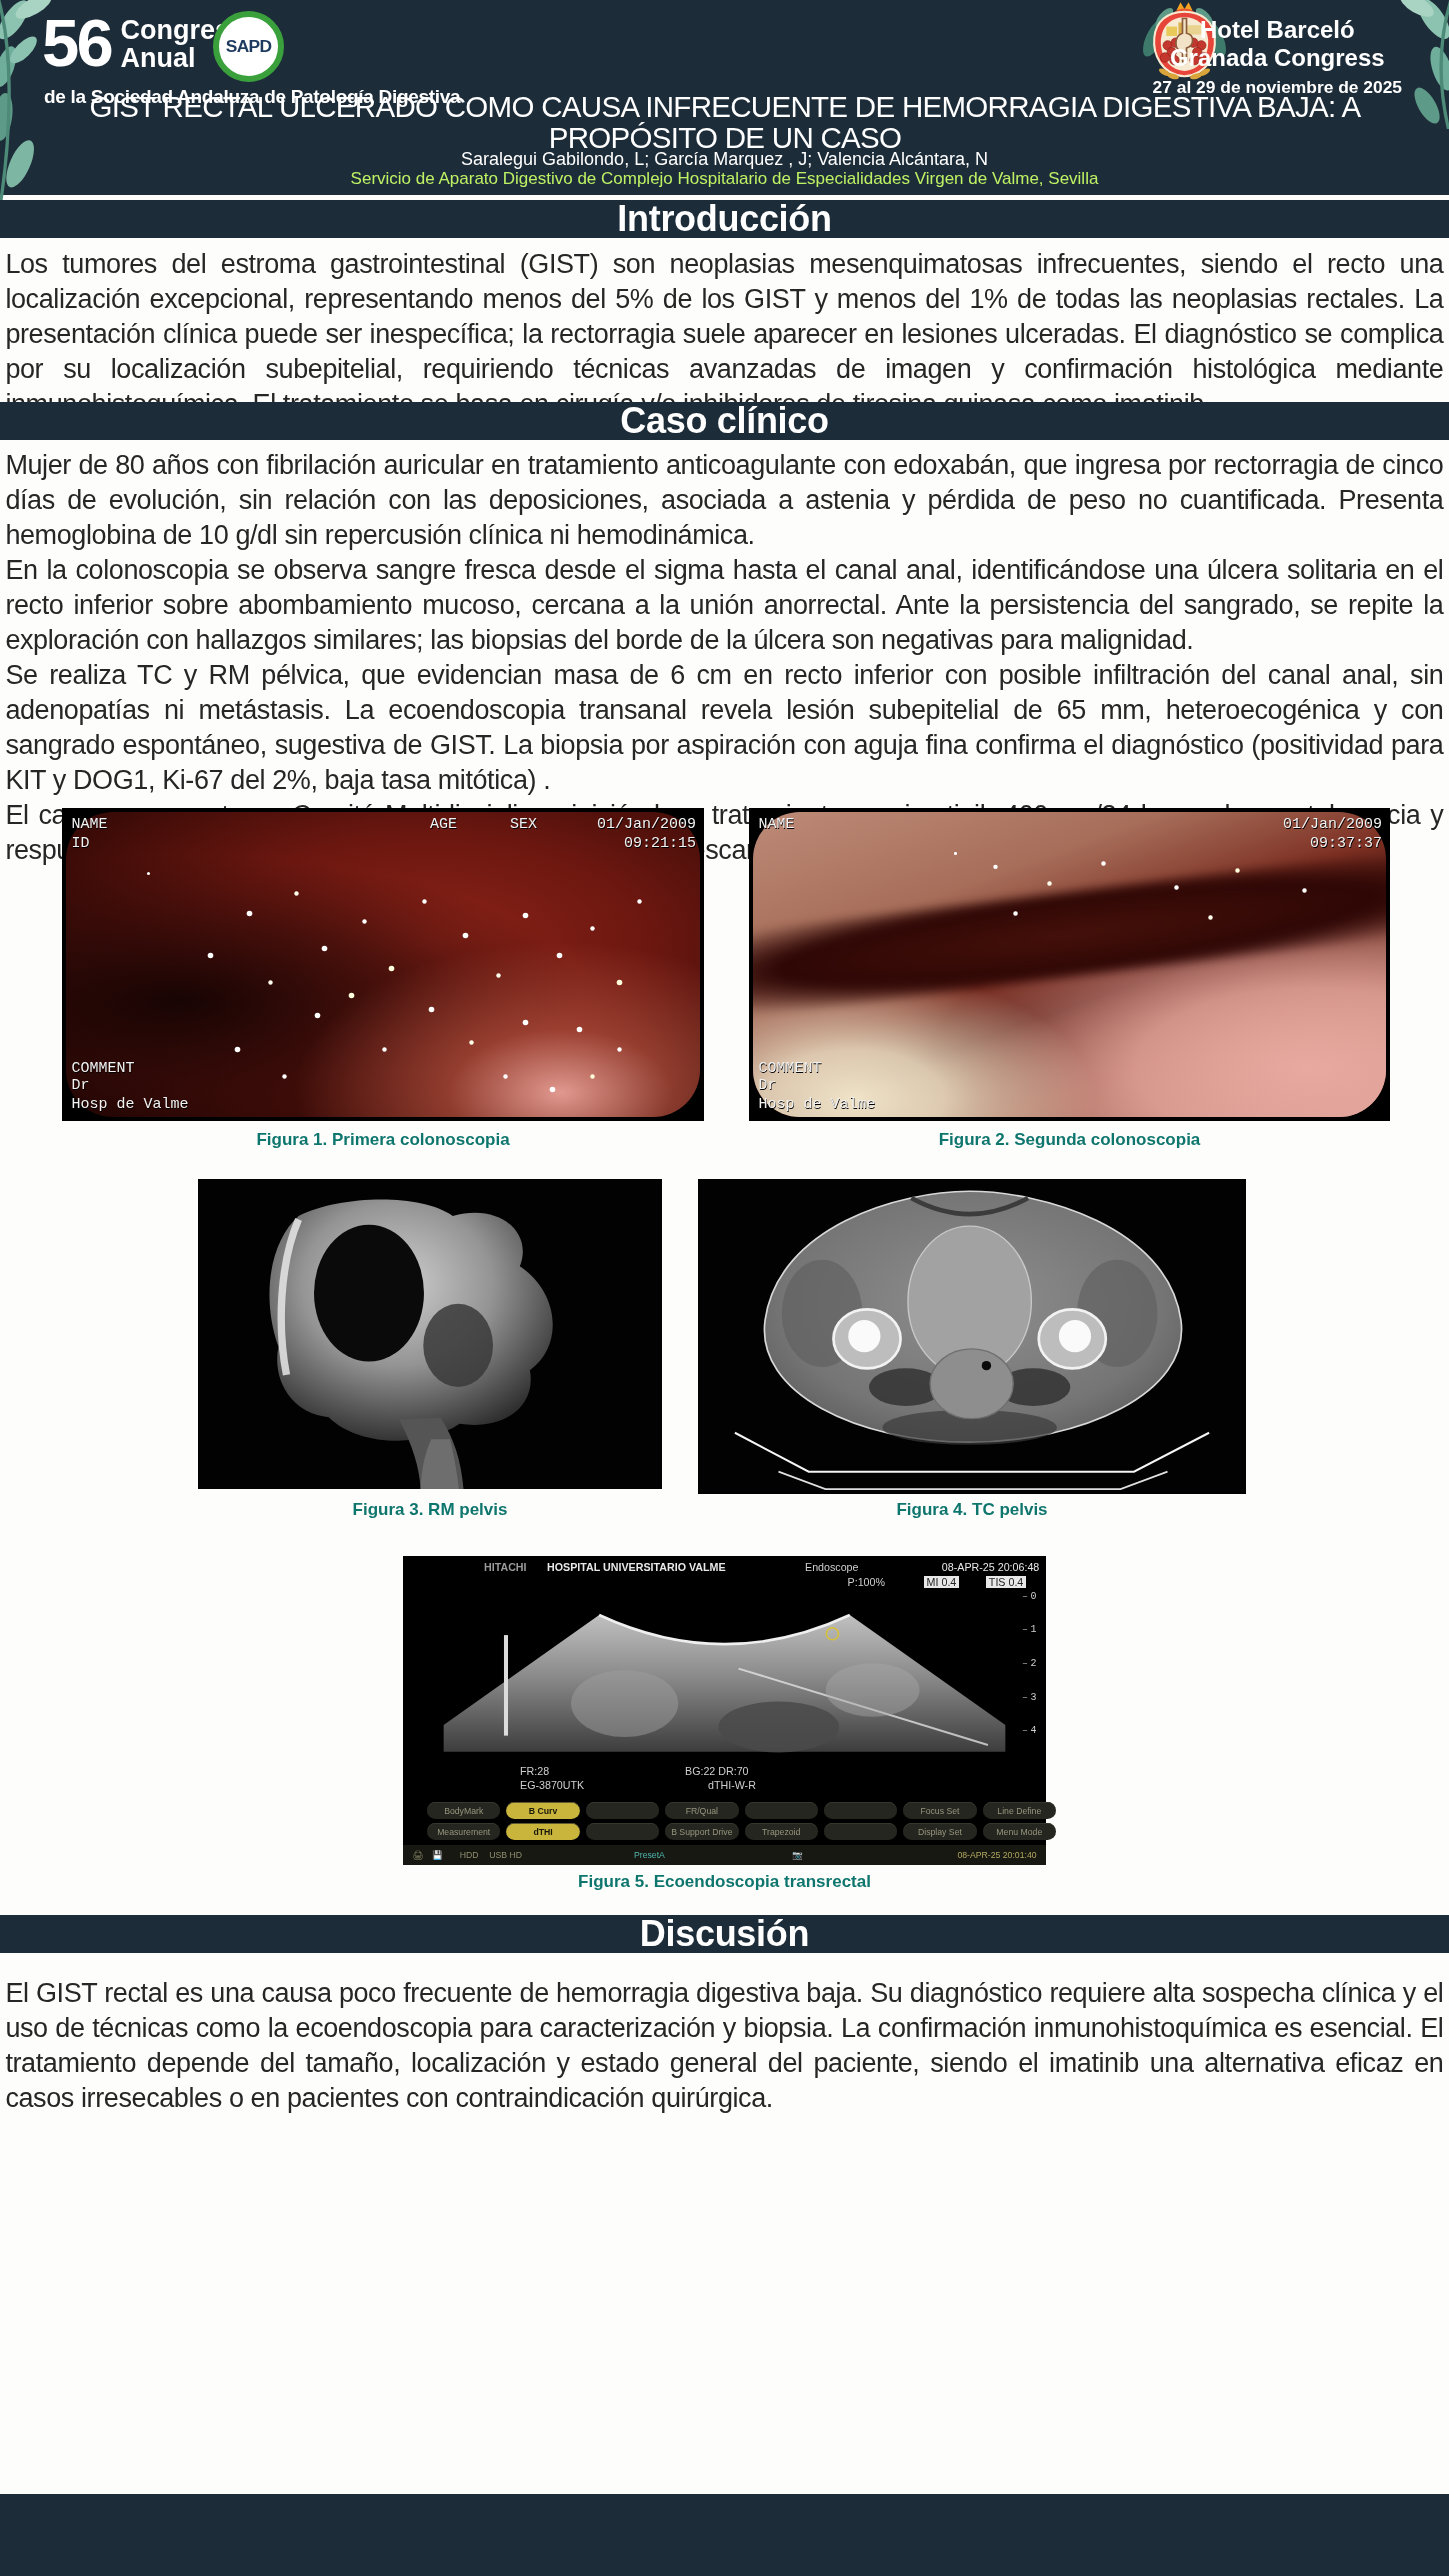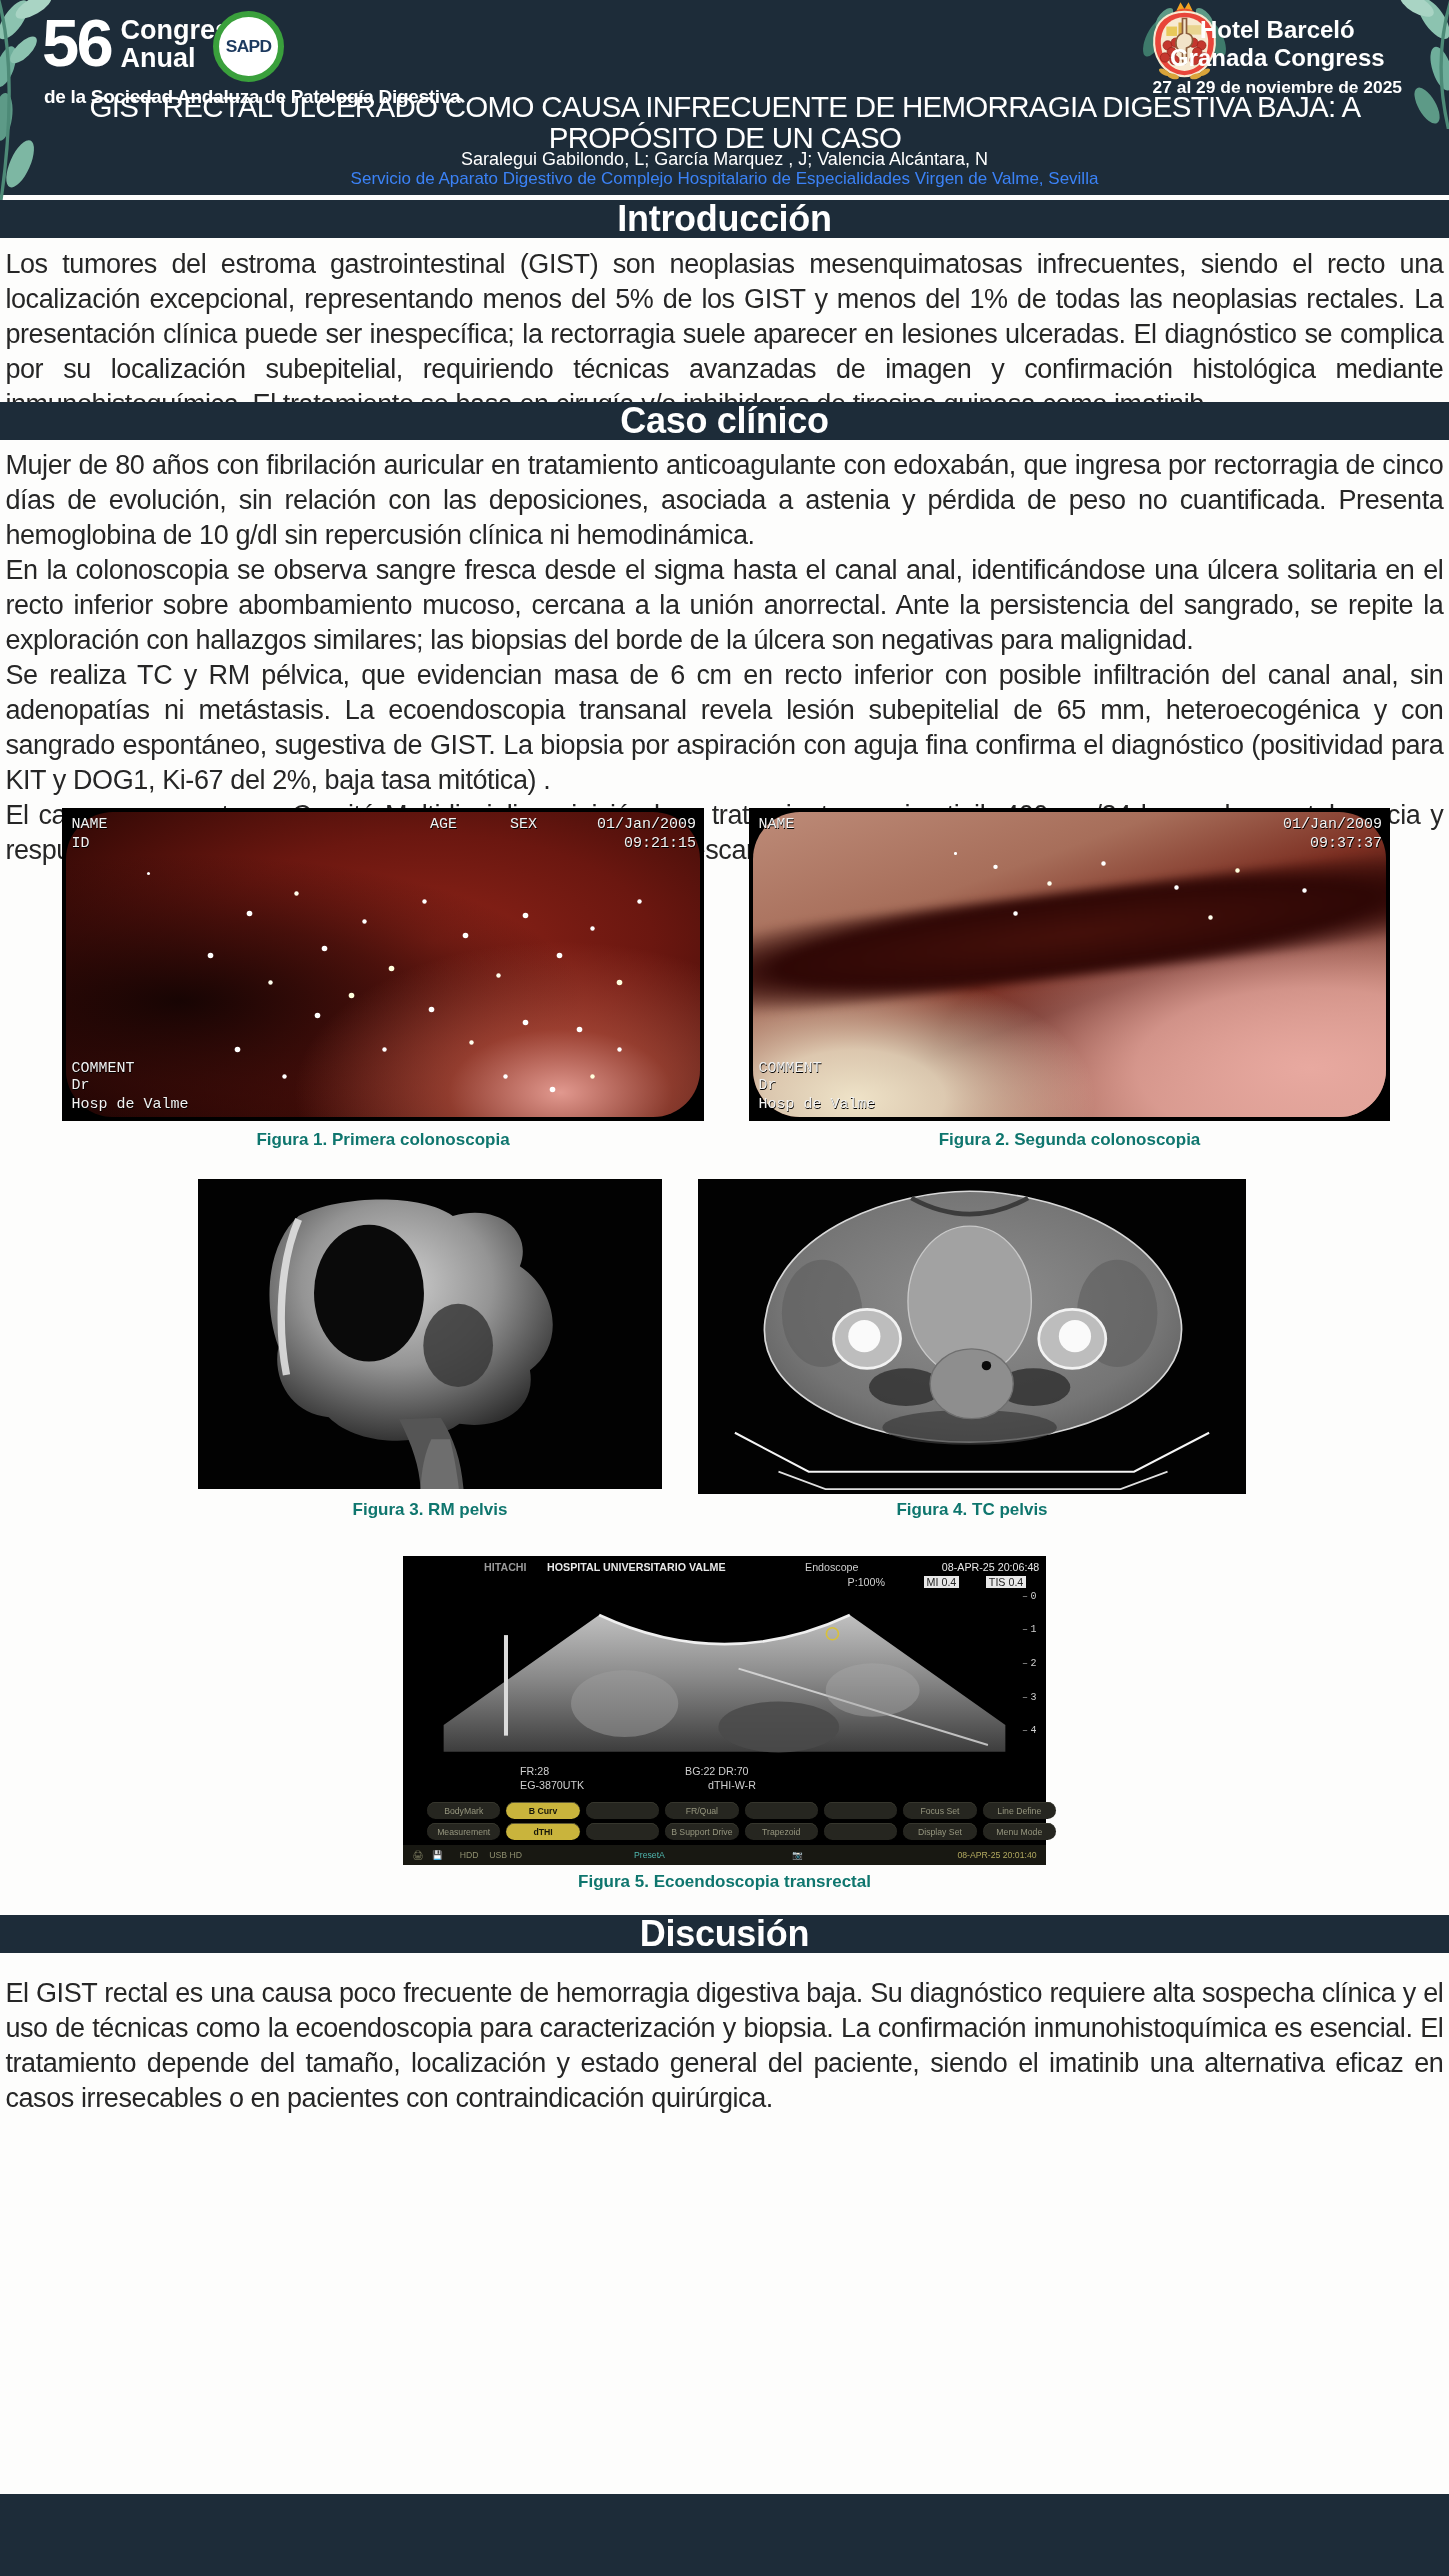--- a/index.html
+++ b/index.html
@@ -15,21 +15,21 @@
   .sapd-logo{position:absolute;left:213px;top:10.7px;width:59px;height:59px;border-radius:50%;
              background:#fff;border:6px solid #3aa03c;display:flex;align-items:center;justify-content:center;}
   .sapd-logo span{color:#1d3a5f;font-weight:bold;font-size:17.4px;letter-spacing:-0.7px;}
   .crest{position:absolute;left:1134px;top:1.3px;width:101px;height:82px;}
   .venue{position:absolute;right:47px;top:16px;text-align:center;font-weight:bold;}
   .venue .v1{font-size:24px;line-height:28px;}
   .venue .v2{font-size:17.4px;margin-top:5.4px;}
   .main-title{position:absolute;left:34px;top:91px;width:1382px;text-align:center;
               font-size:29.5px;line-height:31px;letter-spacing:-0.7px;color:#fff;}
   .authors{position:absolute;left:0;top:149px;width:1449px;text-align:center;font-size:18px;color:#fff;}
-  .affiliation{position:absolute;left:0;top:169px;width:1449px;text-align:center;font-size:17px;color:#3b82f6;}
+  .affiliation{position:absolute;left:0;top:169px;width:1449px;text-align:center;font-size:17px;color:#bef264;}
   
   .section-banner{position:absolute;left:0;width:1449px;height:38px;background:#1d2c39;color:#fff;
                   display:flex;align-items:center;justify-content:center;font-weight:bold;font-size:36px;
                   letter-spacing:-0.3px;}
   
   .bodytext{position:absolute;left:5.4px;width:1438px;font-size:27px;line-height:35px;color:#262626;
             text-align:justify;letter-spacing:-0.4px;}
   .bodytext p{margin:0;}
   
   .fig{position:absolute;background:#000;}

